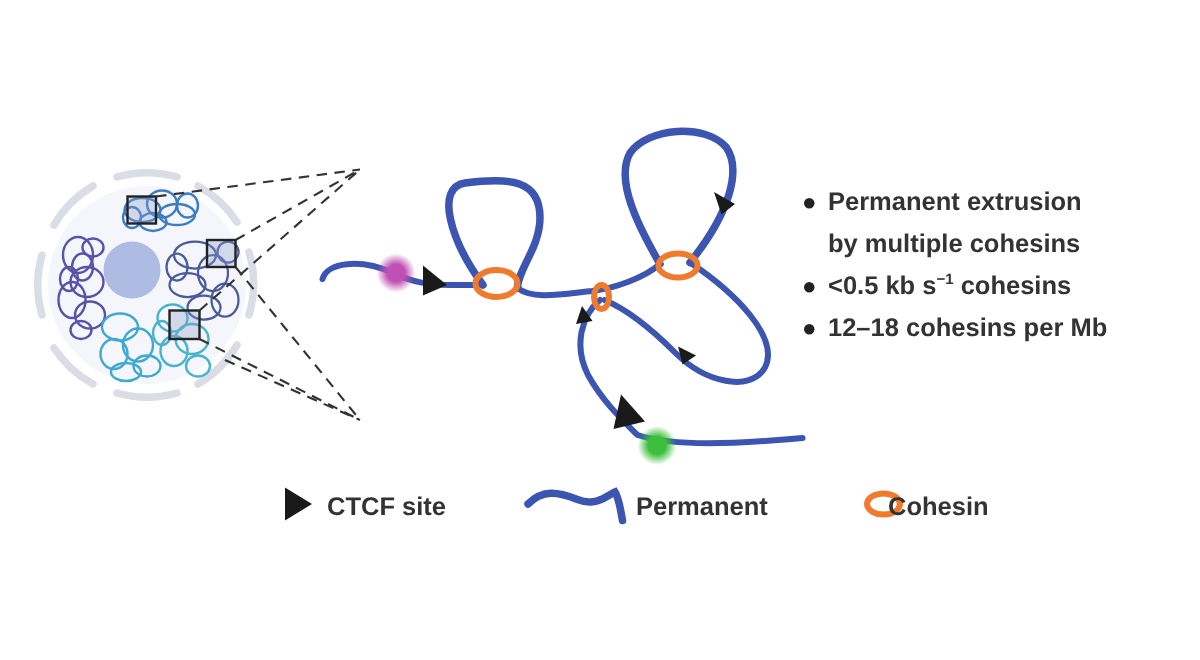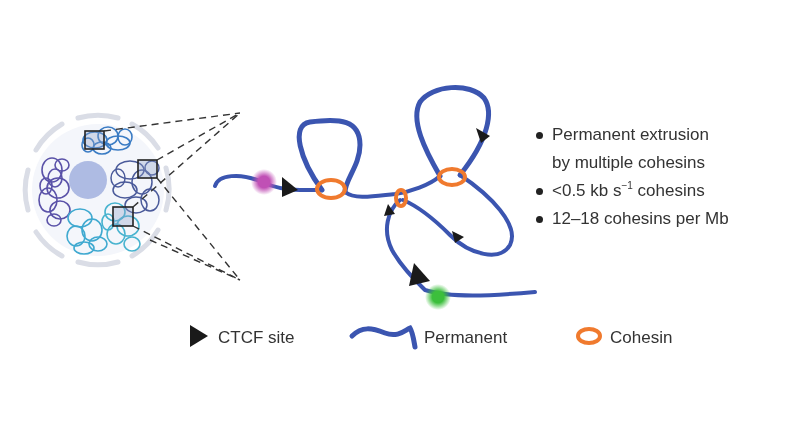--- a/index.html
+++ b/index.html
@@ -1,23 +1,23 @@
 <!DOCTYPE html>
 <html><head>
   <meta charset="utf-8">
   <style>
     html, body { margin: 0; padding: 0; background: #ffffff; }
     body { width: 800px; height: 440px; position: relative; overflow: hidden;
            font-family: "Liberation Sans", "DejaVu Sans", sans-serif; color: #333333; }
     svg.fig { position: absolute; left: 0; top: 0; }
-    .bullets { position: absolute; left: 536px; top: 121px; margin: 0; padding: 0; list-style: none; }
+    .bullets { position: absolute; left: 536px; top: 121px; margin: 0; padding: 0; list-style: none; font-weight: bold; }
     .bullets li { position: relative; padding-left: 16px; font-size: 17px; line-height: 28px; color: #333; }
     .bullets li .dot { position: absolute; left: 0; top: 11px; width: 7px; height: 7px; border-radius: 50%; background: #222; }
     .bullets sup { font-size: 10px; vertical-align: 7px; line-height: 0; }
-    .legend-label { position: absolute; top: 327px; font-size: 17px; color: #333; line-height: 22px; }
+    .legend-label { position: absolute; top: 327px; font-size: 17px; color: #333; line-height: 22px; font-weight: bold; }
   </style>
 </head>
 <body>
 
 <svg class="fig" width="800" height="440" viewBox="0 0 800 440">
   <defs>
     <radialGradient id="glowM">
         <stop offset="0.45" stop-color="#c050b5"></stop>
         <stop offset="1" stop-color="#c050b5" stop-opacity="0"></stop>
       </radialGradient>
@@ -139,13 +139,13 @@
     <span>&lt;0.5 kb s</span><sup>−1</sup><span> cohesins</span><br>
   </li>
   <li>
     <span class="dot"></span>
     <span>12–18 cohesins per Mb</span>
   </li>
 </ul>
 
 <span class="legend-label" style="left:218px">CTCF site</span>
 <span class="legend-label" style="left:424px">Permanent</span>
-<span class="legend-label" style="left:610px">Cohesin</span>
+<span class="legend-label" style="left:592px">Cohesin</span>
 
 </body></html>

